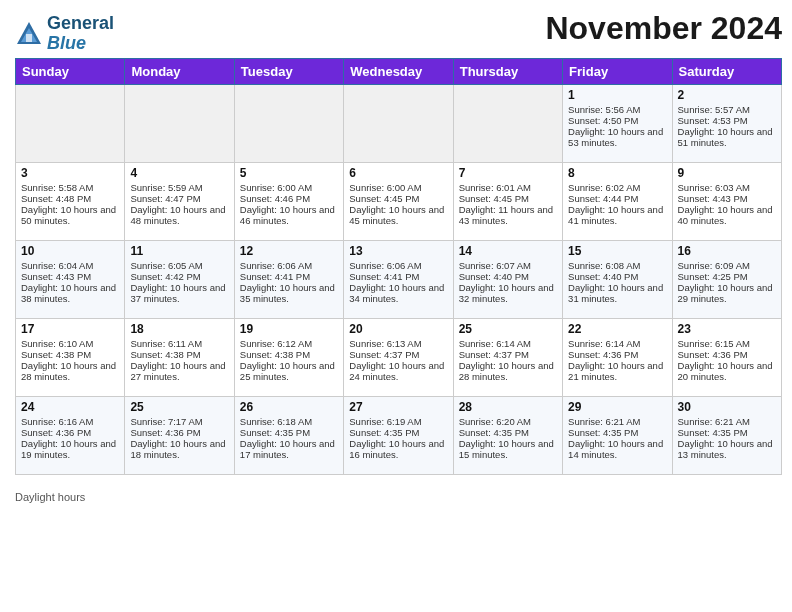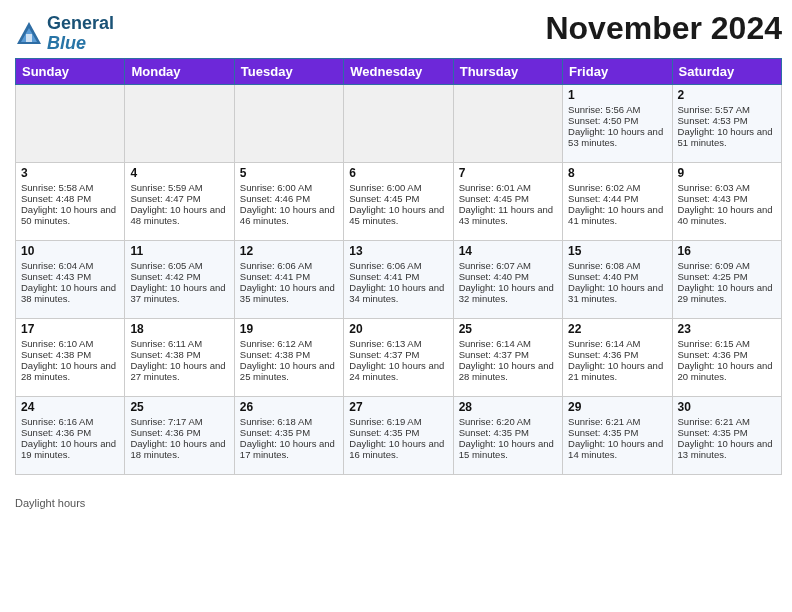--- a/index.html
+++ b/index.html
@@ -321,16 +321,16 @@
           <td>
             <span class="day-num">30</span>
             <div>Sunrise: 6:21 AM</div>
             <div>Sunset: 4:35 PM</div>
             <div>Daylight: 10 hours and 13 minutes.</div>
           </td>
         </tr>
       </tbody>
   </table>
 
-  <div style="margin-top:22px; font-size:11px; color:#555; text-align:left;">
+  <div style="margin-top:16px; font-size:11px; color:#555; text-align:left;">
     <span>Daylight hours</span>
   </div>
 </div>
 
 </body></html>

